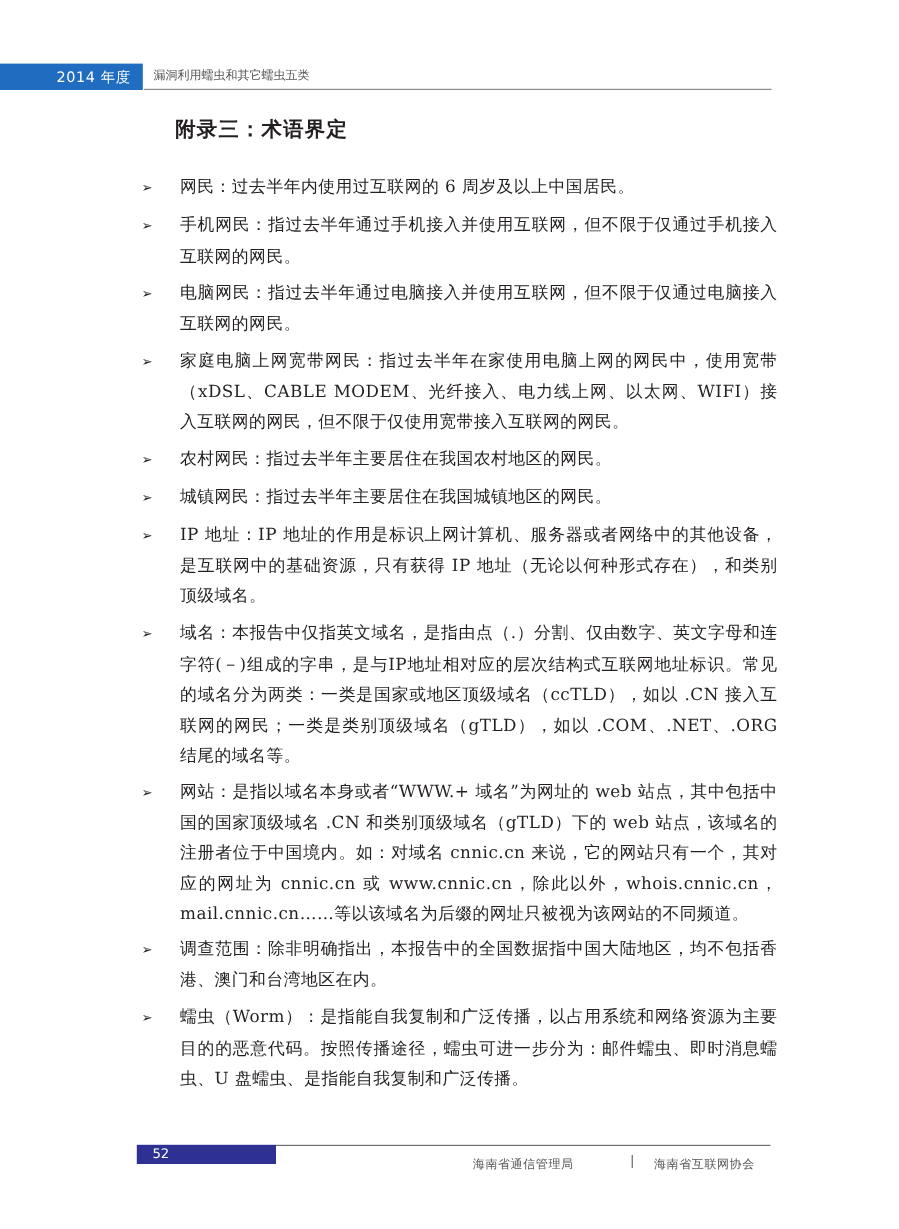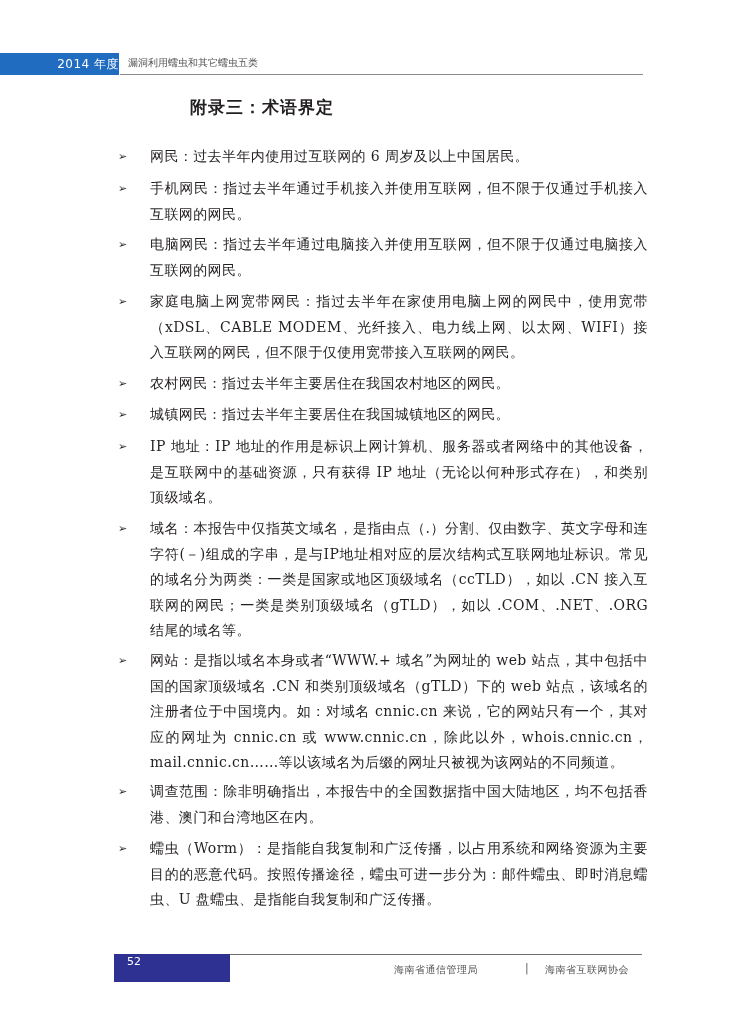--- a/index.html
+++ b/index.html
@@ -4,45 +4,45 @@
 <style>
   html, body { margin: 0; padding: 0; }
   body {
     width: 749px; height: 1024px; background: #ffffff; position: relative; overflow: hidden;
     font-family: "DejaVu Serif", "Liberation Serif", serif; color: #231f20;
   }
   .hdr-bar {
     position: absolute; left: 0; top: 53px; width: 119px; height: 22px;
     background: #1f6cc0; color: #ffffff;
     font-family: "DejaVu Sans", "Liberation Sans", sans-serif; font-size: 12px;
-    display: flex; align-items: center; justify-content: flex-end; box-sizing: border-box;
+    display: flex; align-items: center; justify-content: flex-end; padding-right: 10px; box-sizing: border-box;
     letter-spacing: 0.5px;
   }
   .hdr-title {
     position: absolute; left: 128px; top: 56px; font-size: 10px; color: #555;
   }
   .hdr-line {
     position: absolute; left: 120px; top: 74px; width: 523px; height: 1px; background: #8a8a8a;
   }
   .page-title {
     position: absolute; left: 146px; top: 96px; font-family: "DejaVu Sans", "Liberation Sans", sans-serif;
-    font-size: 17px; font-weight: bold; color: #231f20; letter-spacing: 1px; margin-left: 44px;
+    font-size: 17px; font-weight: bold; color: #231f20; letter-spacing: 1px;
   }
   .terms { position: absolute; left: 0; top: 0; width: 749px; }
   .term {
     position: absolute; left: 118px; width: 530px;
   }
   .bullet {
     position: absolute; left: 0; top: 0; font-size: 11px; color: #231f20; line-height: 25px;
   }
   .term-text {
     margin-left: 32px; font-size: 14px; line-height: 25.5px; letter-spacing: 0.4px; text-align: justify;
   }
   .ft-bar {
-    position: absolute; left: 114px; top: 954px; width: 116px; height: 28px; background: #2e3192;
+    position: absolute; left: 114px; top: 954px; width: 116px; height: 16px; background: #2e3192;
     color: #fff; font-family: "DejaVu Sans", "Liberation Sans", sans-serif; font-size: 11px;
     padding-left: 13px; box-sizing: border-box; line-height: 16px;
   }
   .ft-line {
     position: absolute; left: 230px; top: 954px; width: 412px; height: 1px; background: #6d6e71;
   }
   .ft-left { position: absolute; left: 394px; top: 963px; font-size: 10px; color: #555; letter-spacing: 0.5px; }
   .ft-sep { position: absolute; left: 525px; top: 961px; font-size: 11px; color: #555; }
   .ft-right { position: absolute; left: 545px; top: 963px; font-size: 10px; color: #555; letter-spacing: 0.5px; }
 </style>

